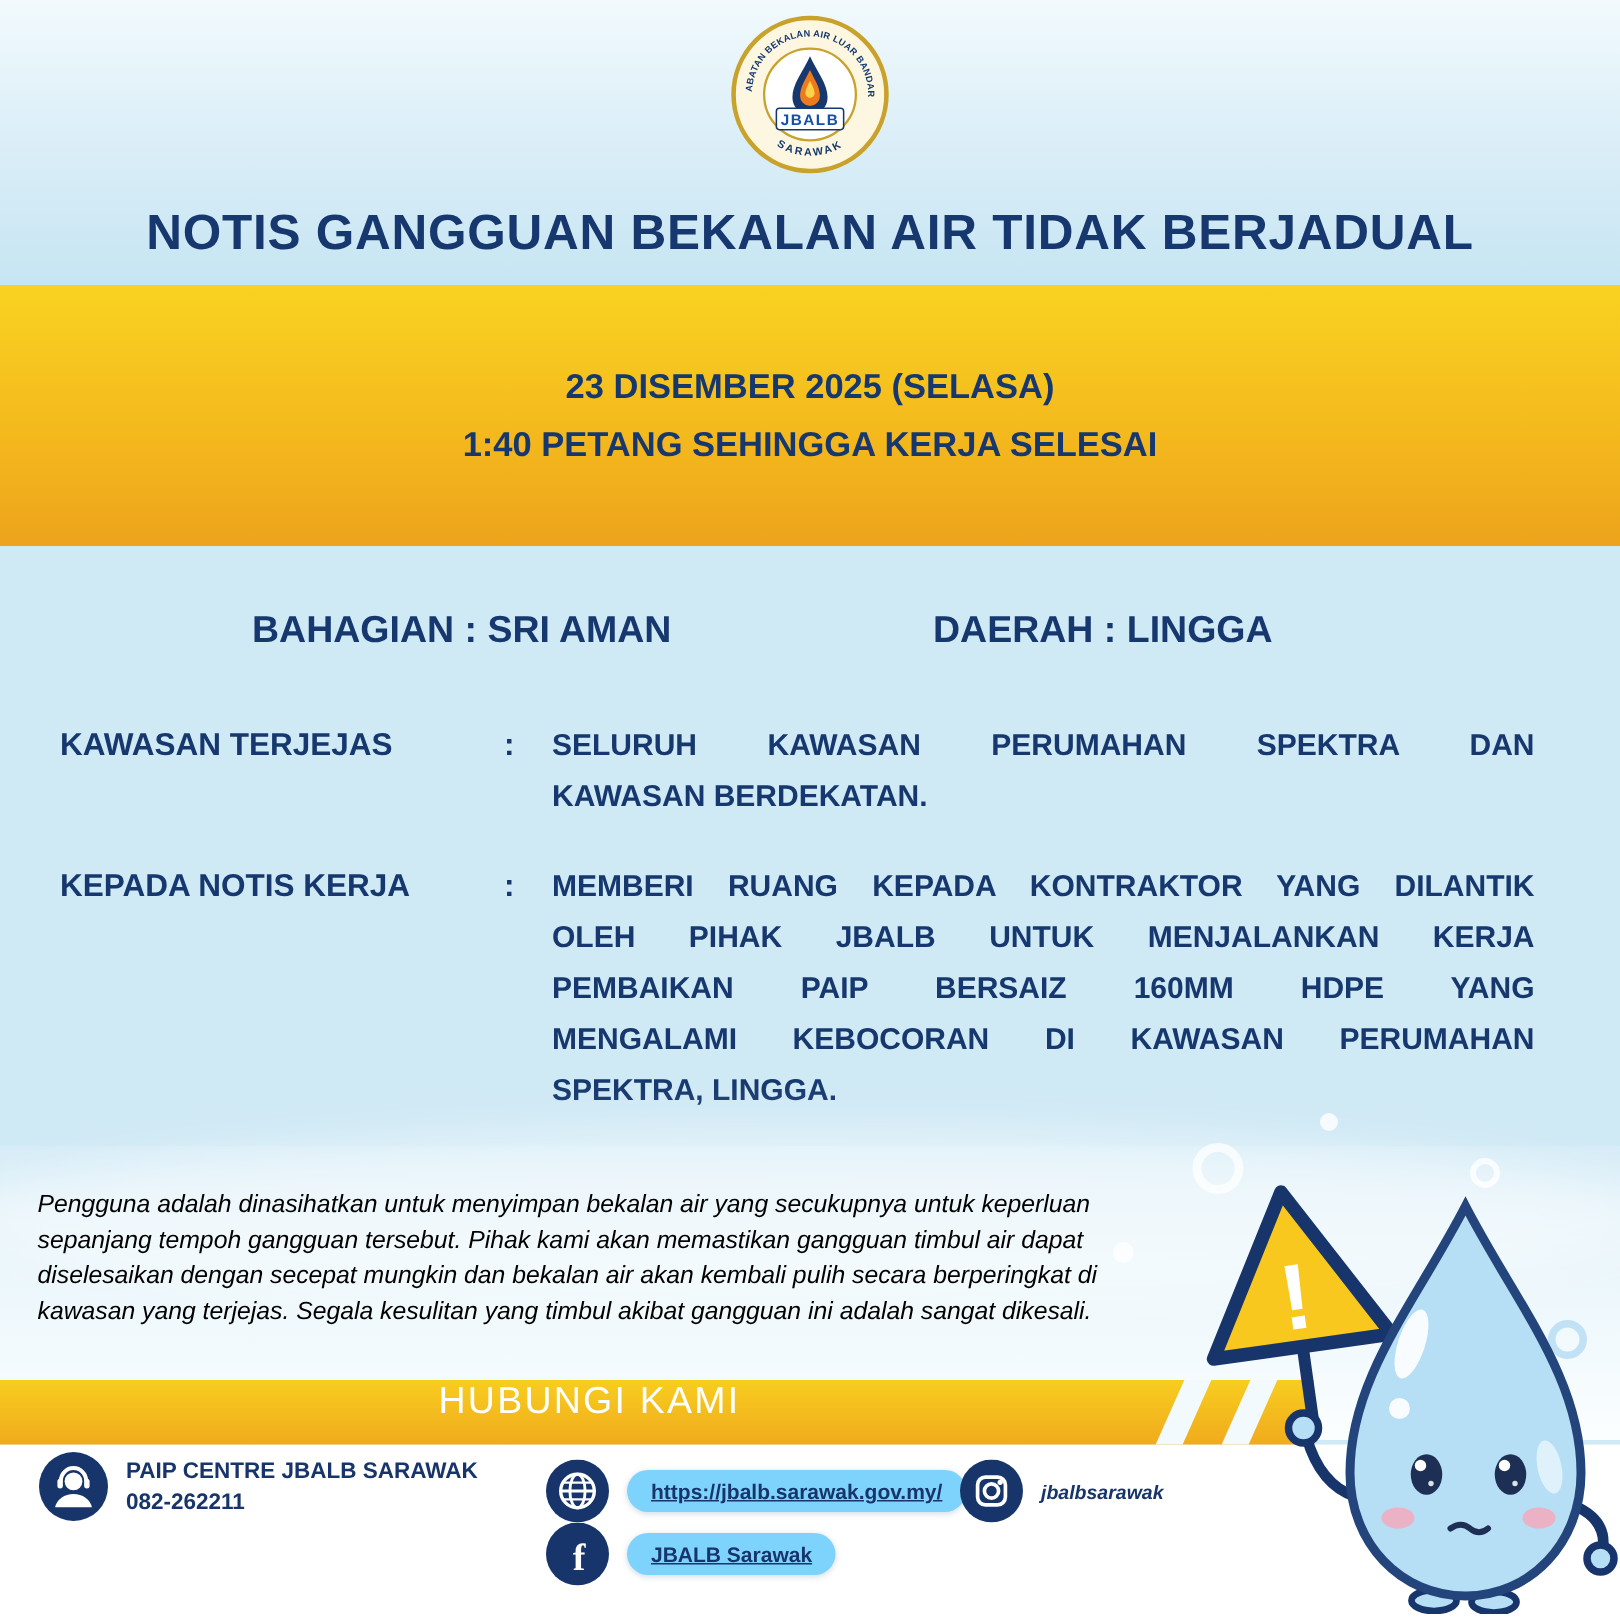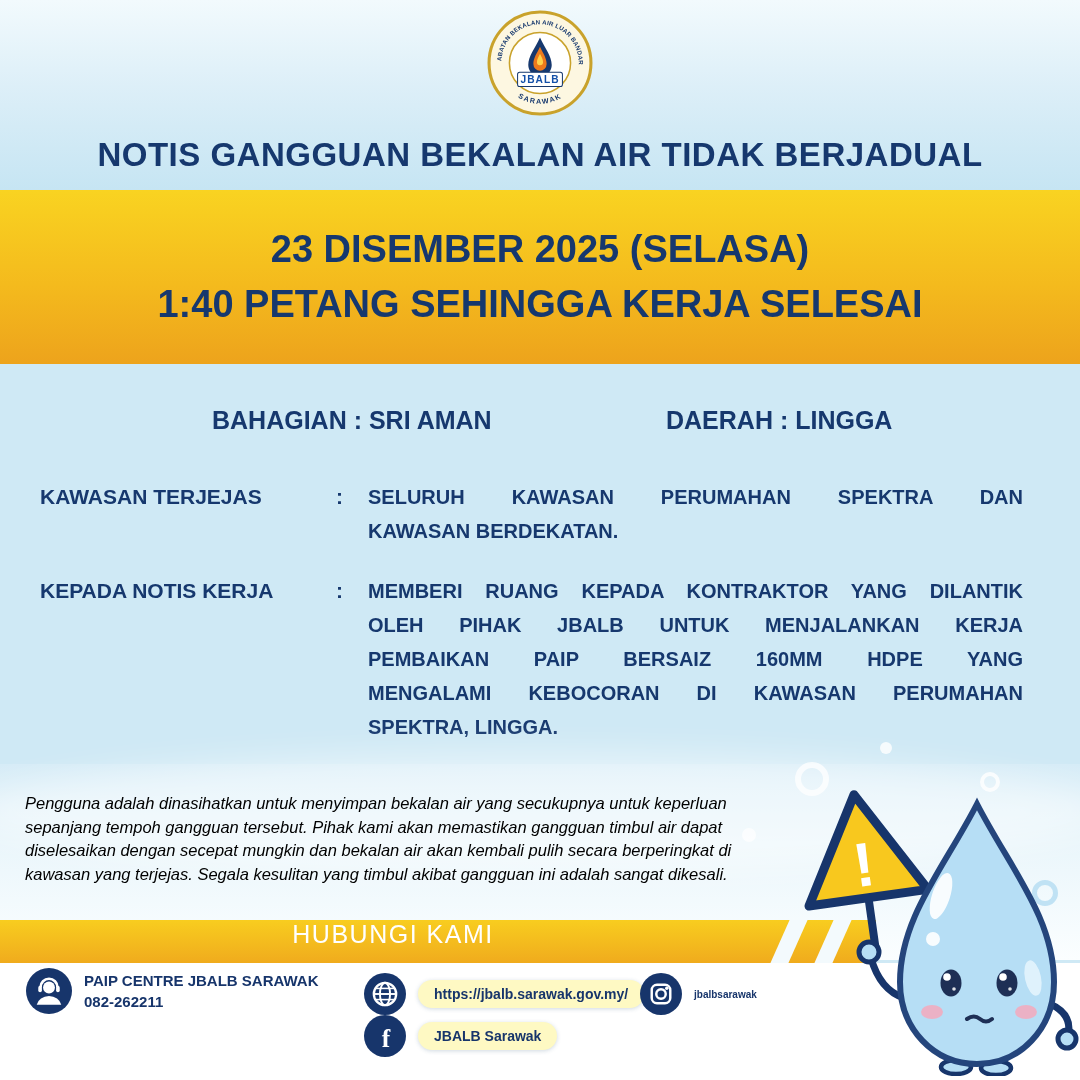--- a/index.html
+++ b/index.html
@@ -11,24 +11,24 @@
   .header { position:absolute; top:0; left:0; right:0; height:190px;
             background:linear-gradient(180deg,#f2fafd 0%, #ddeff8 45%, #c6e5f3 100%); }
   .logo-wrap { position:absolute; top:10px; left:50%; transform:translateX(-50%); width:106px; height:106px; }
   .page-title { position:absolute; top:136px; left:0; right:0; text-align:center;
                 color:#16386e; font-size:33px; font-weight:bold; letter-spacing:.5px; }
 
   
   .date-banner { position:absolute; top:190px; left:0; right:0; height:174px;
                  background:linear-gradient(180deg,#f9d321 0%, #f4ba1d 55%, #eda31c 100%);
                  display:flex; flex-direction:column; align-items:center; justify-content:center; gap:12px;
-                 color:#16386e; font-weight:bold; font-size:38px; }
-
-  
-  .region-row { position:absolute; top:406px; left:0; right:0; height:36px; color:#16386e; font-weight:bold; font-size:25px;margin-left:44px; }
+                 color:#16386e; font-weight:bold; font-size:23px; }
+
+  
+  .region-row { position:absolute; top:406px; left:0; right:0; height:36px; color:#16386e; font-weight:bold; font-size:25px; }
   .bahagian { position:absolute; left:168px; }
   .daerah   { position:absolute; left:622px; }
 
   .detail-row { position:absolute; left:0; right:0; color:#16386e; font-weight:bold; }
   .detail-row.row1 { top:480px; }
   .detail-row.row2 { top:574px; }
   .detail-label { position:absolute; left:40px; top:0; font-size:21px; line-height:34px; }
   .detail-colon { position:absolute; left:336px; top:0; font-size:21px; line-height:34px; }
   .detail-value { position:absolute; left:368px; top:0; width:655px; font-size:20px; line-height:34px; }
   .justify-lines > div { text-align:justify; text-align-last:justify; }
@@ -60,22 +60,22 @@
 
   
   .footer { position:absolute; top:963px; left:0; right:0; height:117px; background:#ffffff; }
   .contact-item { position:absolute; display:flex; align-items:center; gap:12px; color:#17356b; font-weight:bold; }
   .icon-circle { flex:0 0 auto; }
   .cc-item { left:26px; top:5px; }
   .cc-text { display:flex; flex-direction:column; gap:4px; font-size:15px; }
   .web-item { left:364px; top:10px; }
   .ig-item { left:640px; top:10px; }
   .fb-item { left:364px; top:52px; }
-  .pill { background:#fef9c3; border-radius:16px; padding:6px 16px; box-shadow:0 1px 4px rgba(40,80,120,.22); font-size:14px; white-space:nowrap; }
-  .plain-label { font-size:10px; }
+  .pill { background:#7dd3fc; border-radius:16px; padding:6px 16px; box-shadow:0 1px 4px rgba(40,80,120,.22); font-size:14px; white-space:nowrap;text-decoration:underline; }
+  .plain-label { font-size:13px;font-style:italic; }
 
   
   .mascot { position:absolute; right:-4px; bottom:4px; width:300px; height:330px; z-index:6; }
 </style>
 </head>
 <body>
 
 <div class="poster">
 
   <div class="header">

